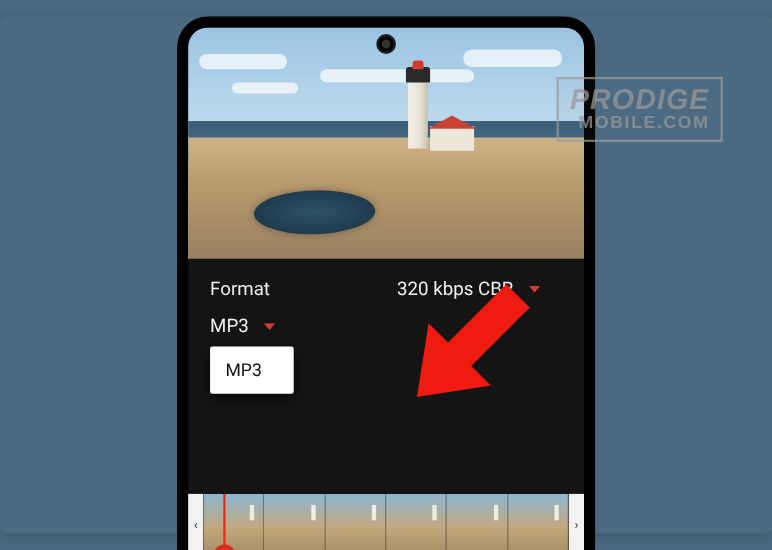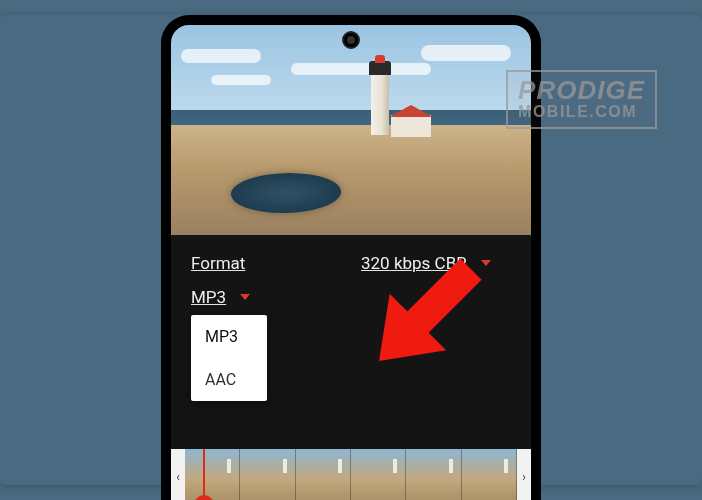--- a/index.html
+++ b/index.html
@@ -108,21 +108,20 @@
     border-left: 22px solid transparent;
     border-right: 22px solid transparent;
     border-bottom: 12px solid #c94335;
   }
 
   .controls {
     padding: 18px 20px 10px 20px;
     color: #e5e5e5;
     display: flex;
     gap: 20px;
-    text-decoration: underline;
   }
   .col { flex: 1; position: relative; }
   .label { font-size: 17px; margin-bottom: 14px; color: #ececec; }
   .value-row { display: flex; align-items: center; gap: 8px; font-size: 17px; color: #f0f0f0; }
   .caret-down {
     width: 0; height: 0;
     border-left: 5px solid transparent;
     border-right: 5px solid transparent;
     border-top: 6px solid #d83a2e;
     margin-left: 6px;
@@ -210,21 +209,21 @@
 
   
   .watermark {
     position: absolute;
     top: 55px;
     right: 45px;
     z-index: 60;
     opacity: 0.75;
     color: #999;
     font-family: Arial, sans-serif;
-    text-align: left;
+    text-align: right;
     padding: 6px 10px;
     border: 2px solid #9a9a9a;
     background: rgba(120,120,120,0.08);
   }
   .watermark .l1 { font-size: 26px; font-weight: 900; letter-spacing: 1px; line-height: 0.95; font-style: italic; }
   .watermark .l2 { font-size: 16px; font-weight: 700; letter-spacing: 1.5px; }
 </style>
 </head>
 <body>
 
@@ -252,21 +251,20 @@
 
       <div class="controls">
         <div class="col">
           <div class="label">Format</div>
           <div class="value-row">
             <span>MP3</span>
             <span class="caret-down"></span>
           </div>
           <div class="dropdown">
             <div class="dropdown-item">MP3</div>
-            <div class="dropdown-item">AAC</div>
           </div>
         </div>
         <div class="col">
           <div class="value-row">
             <span>320 kbps CBR</span>
             <span class="caret-down"></span>
           </div>
         </div>
       </div>
 

